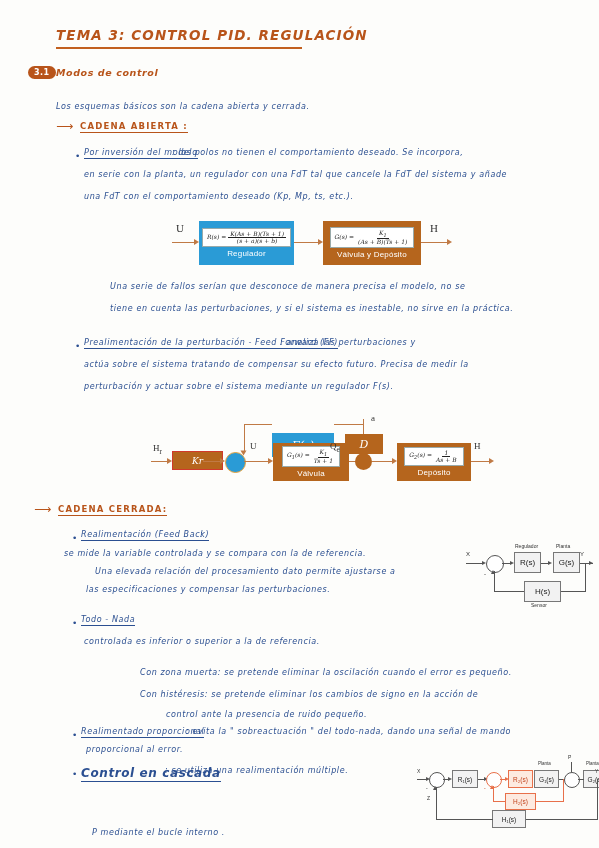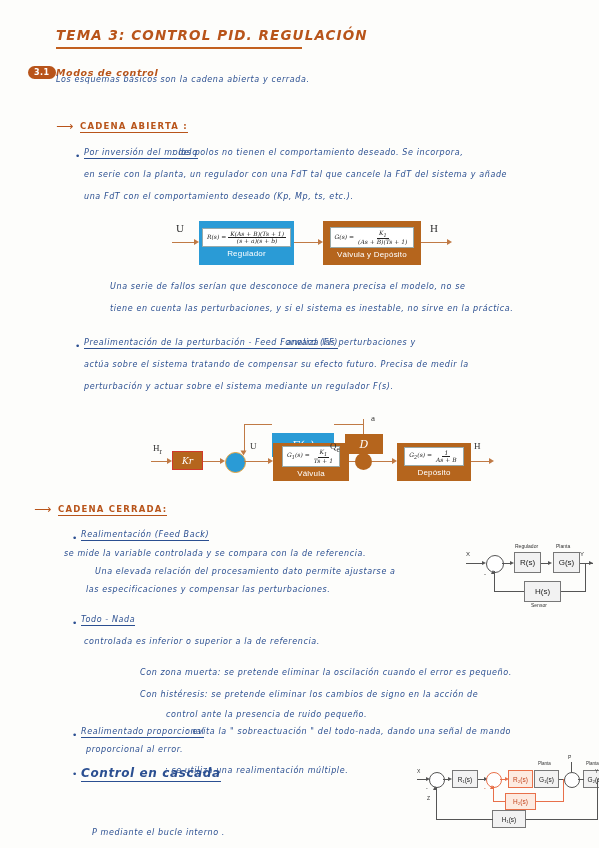--- a/index.html
+++ b/index.html
@@ -73,21 +73,21 @@
 </head>
 <body>
 
 <div class="page">
 
   <div class="ttl" style="left:56px;top:27px;font-size:13.5px;">TEMA 3: CONTROL PID. REGULACIÓN</div>
   <div class="ttl-rule" style="left:56px;top:47px;width:246px;"></div>
 
   <div class="secnum" style="left:28px;top:66px;">3.1</div>
   <div class="hw or b" style="left:56px;top:67px;font-size:9.5px;">Modos de control</div>
-  <div class="hw" style="left:56px;top:75px;font-size:8px;">Los esquemas básicos son la cadena abierta y cerrada.</div>
+  <div class="hw" style="left:56px;top:102px;font-size:8px;">Los esquemas básicos son la cadena abierta y cerrada.</div>
 
   <div class="arr" style="left:56px;top:120px;">⟶</div>
   <div class="arrow-lbl" style="left:80px;top:121px;">CADENA ABIERTA :</div>
 
   <div class="bul" style="left:75px;top:152px;">•</div>
   <div class="hw u" style="left:84px;top:148px;font-size:8px;">Por inversión del modelo</div>
   <div class="hw" style="left:172px;top:148px;font-size:8px;">: los polos no tienen el comportamiento deseado. Se incorpora,</div>
   <div class="hw" style="left:84px;top:170px;font-size:8px;">en serie con la planta, un regulador con una FdT tal que cancele la FdT del sistema y añade</div>
   <div class="hw" style="left:84px;top:192px;font-size:8px;">una FdT con el comportamiento deseado (Kp, Mp, ts, etc.).</div>
 
@@ -155,21 +155,21 @@
       <div style="color:#fff;font-size:11px;font-family:'DejaVu Serif',serif;font-style:italic;">D</div>
     </div>
     <div class="lnv" style="left:363px;top:454px;height:7px;"></div>
 
     <div class="sig" style="left:153px;top:443px;font-size:9px;">
       <span>H</span><sub>r</sub>
     </div>
     <div class="ln" style="left:151px;top:461px;width:18px;"></div>
     <div class="tip" style="left:167px;top:457.5px;"></div>
 
-    <div style="position:absolute;left:172px;top:451px;width:31px;height:19px;background:#b5651d;
+    <div style="position:absolute;left:172px;top:451px;width:51px;height:19px;background:#b5651d;
                 border:1.6px solid #d0392b;box-sizing:border-box;display:flex;align-items:center;justify-content:center;">
       <span style="color:#fff;font-size:9px;font-family:'DejaVu Serif',serif;font-style:italic;">Kr</span>
     </div>
     <div class="ln" style="left:203px;top:461px;width:19px;"></div>
     <div class="tip" style="left:220px;top:457.5px;"></div>
 
     <div class="sumj" style="left:225px;top:452px;width:19px;height:19px;background:#2a9bd6;
          border:1.5px solid #e8a33d;"></div>
     <div class="ln" style="left:244px;top:461px;width:26px;"></div>
     <div class="tip" style="left:268px;top:457.5px;"></div>

